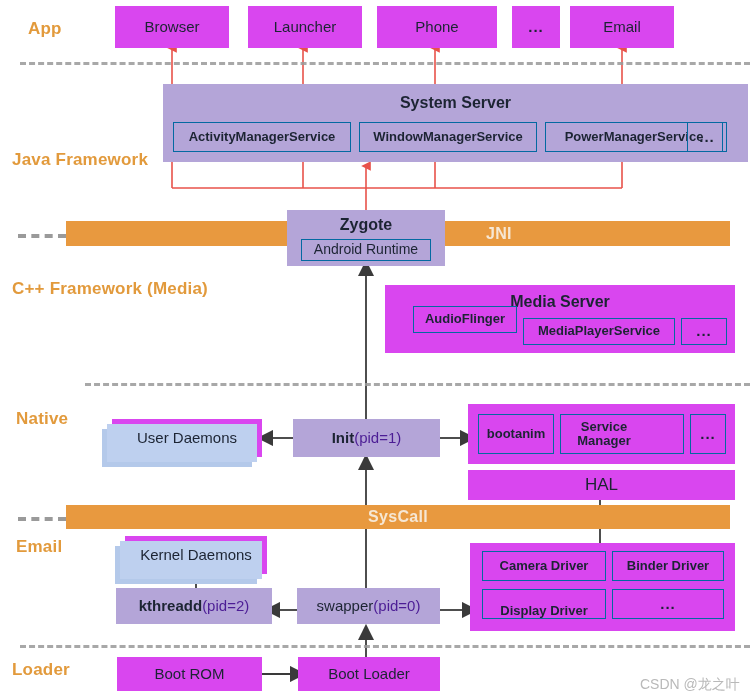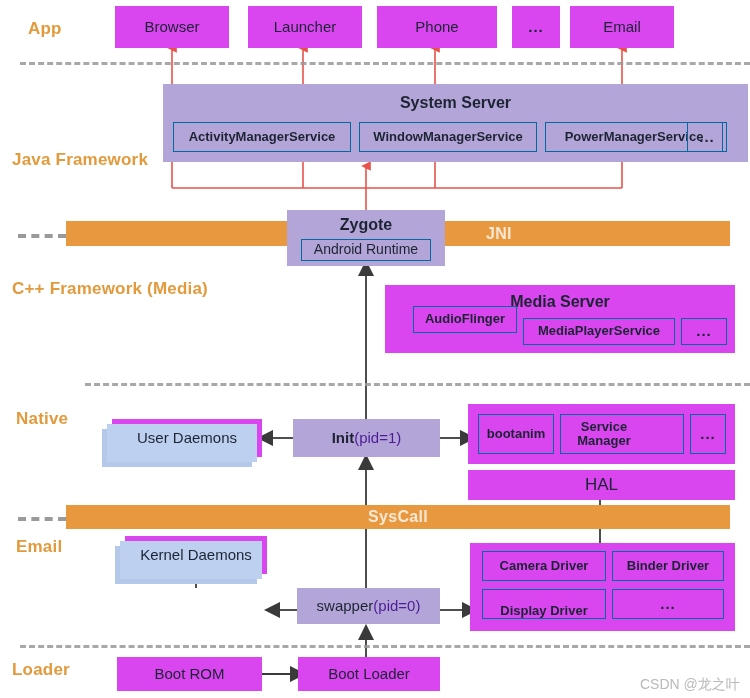--- a/index.html
+++ b/index.html
@@ -246,20 +246,24 @@
 
   <div class="bar-stub" style="left:18px;top:517px;width:48px;"></div>
   <div class="bar" style="left:66px;top:505px;width:664px;height:24px;">
     <span class="bar-text">SysCall</span>
   </div>
 
   <div class="box blue stack" style="left:125px;top:536px;width:142px;height:38px;">
     <span>Kernel Daemons</span>
   </div>
 
+  <div class="box purple" style="left:116px;top:588px;width:156px;height:36px;">
+    <span class="bold">kthreadd</span>
+    <span class="pid">(pid=2)</span>
+  </div>
 
   <div class="box purple" style="left:297px;top:588px;width:143px;height:36px;">
     <span>swapper</span>
     <span class="pid">(pid=0)</span>
   </div>
 
   <div class="box blue" style="left:470px;top:543px;width:265px;height:88px;display:block;">
     <div class="box outline bold sub" style="left:142px;top:8px;width:112px;height:30px;">
       <span>Binder Driver</span>
     </div>

